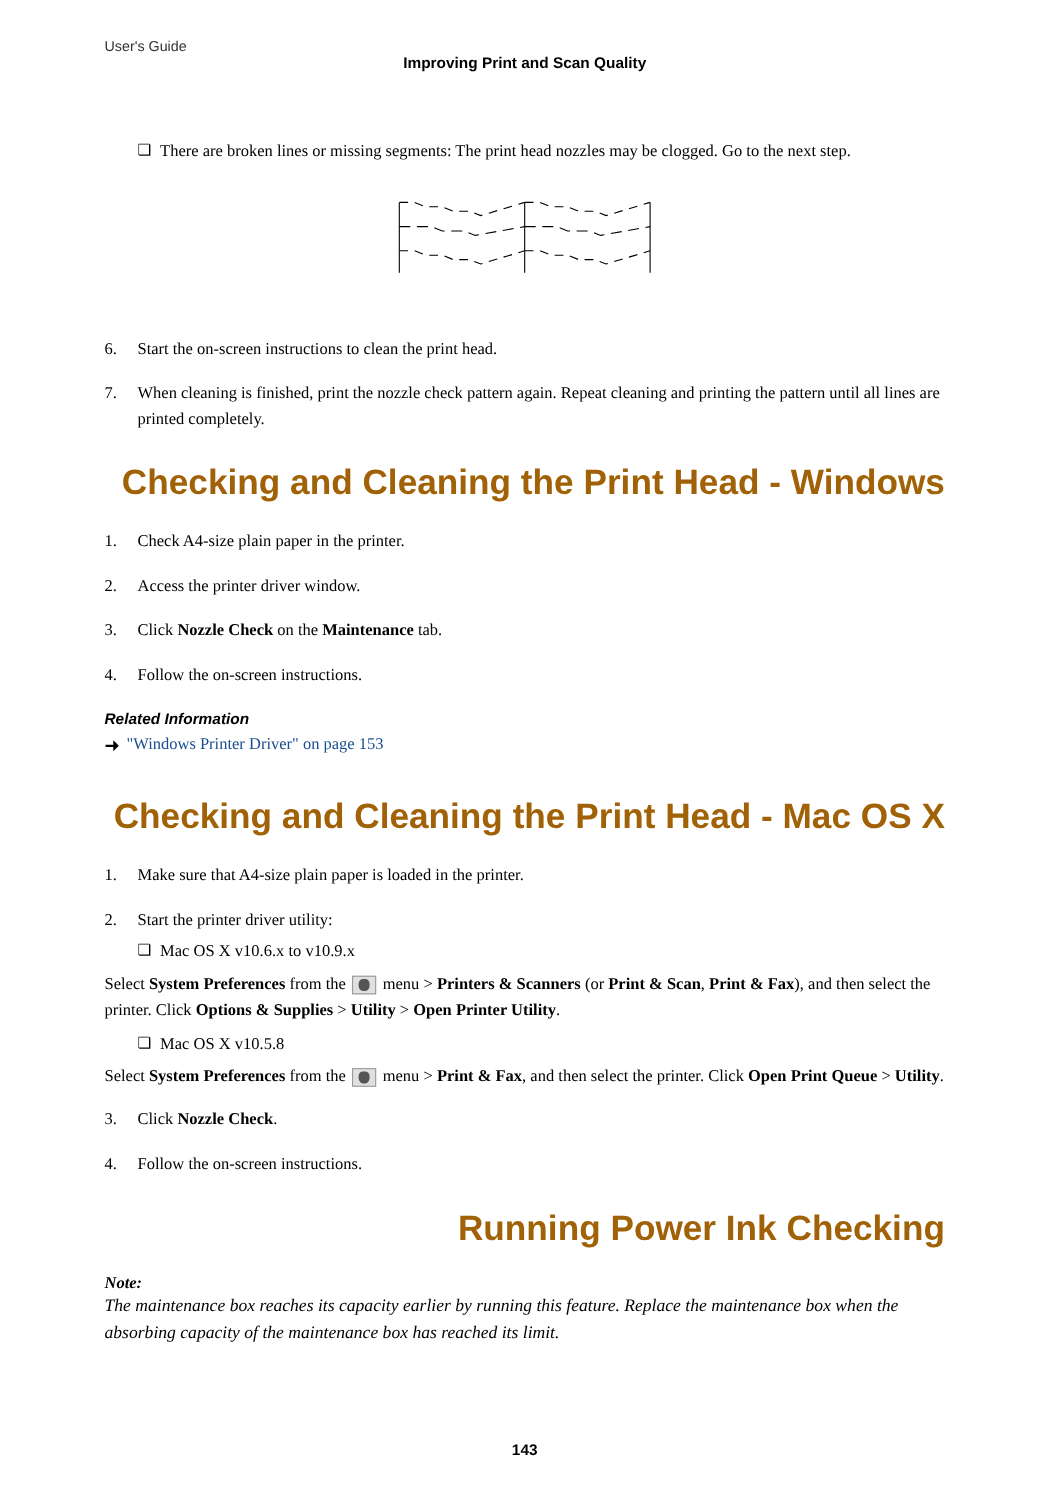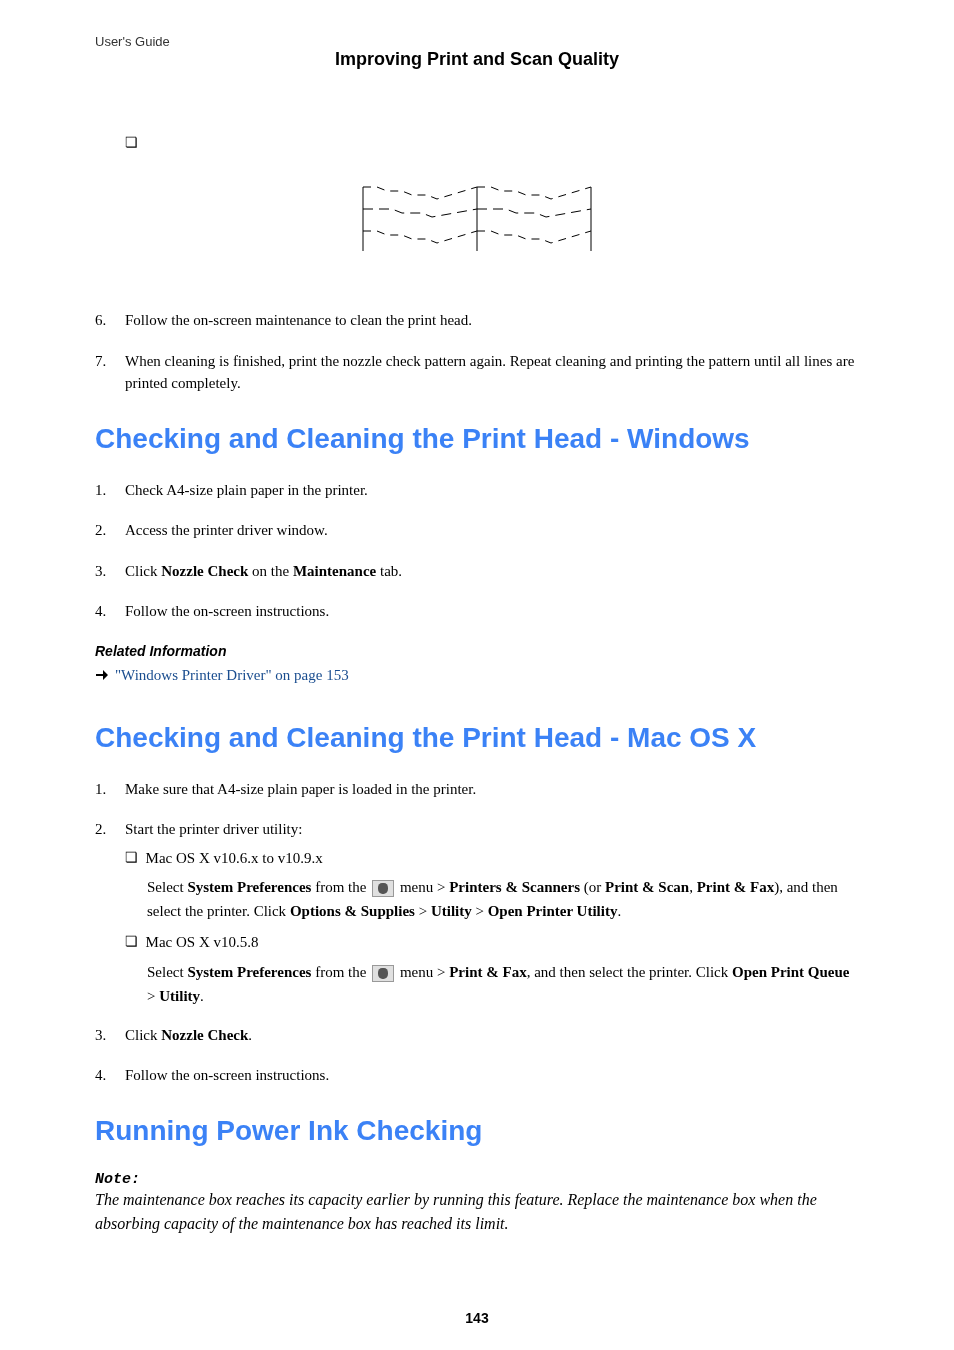--- a/index.html
+++ b/index.html
@@ -17,21 +17,21 @@
       position: relative;
     }
     .guide-label {
       font-family: Arial, Helvetica, sans-serif;
       font-size: 13px;
       color: #333;
     }
     .section-header {
       font-family: Arial, Helvetica, sans-serif;
       font-weight: bold;
-      font-size: 18px;
+      font-size: 14px;
       text-align: center;
       margin-bottom: 62px;
     }
     .bullet-line {
       display: flex;
       margin-left: 30px;
       font-size: 15px;
       line-height: 1.5;
       margin-bottom: 12px;
     }
@@ -55,24 +55,25 @@
     .numbered-item .num {
       width: 30px;
       flex-shrink: 0;
     }
     .numbered-item .text {
       flex: 1;
     }
     .h2 {
       font-family: Arial, Helvetica, sans-serif;
       font-weight: bold;
-      font-size: 28px;
-      color: #3b82f6;
+      font-size: 32px;
+      color: #a16207;
       margin-top: 28px;
       margin-bottom: 24px;
+      text-align: right;
     }
     .related-heading {
       font-family: Arial, Helvetica, sans-serif;
       font-weight: bold;
       font-size: 14px;
       margin-top: 20px;
       margin-bottom: 8px;
       font-style: italic;
     }
     .related-link {
@@ -91,21 +92,20 @@
       display: flex;
       margin-left: 30px;
       font-size: 15px;
       line-height: 1.5;
       margin-top: 4px;
     }
     .sub-bullet .bullet-marker {
       margin-right: 8px;
     }
     .sub-text {
-      margin-left: 52px;
       font-size: 15px;
       line-height: 1.6;
       margin-top: 6px;
       margin-bottom: 8px;
     }
     .apple-icon {
       display: inline-block;
       width: 22px;
       height: 17px;
       background: #e0e0e0;
@@ -121,21 +121,20 @@
       top: 2px;
       width: 10px;
       height: 11px;
       background: #555;
       border-radius: 40% 40% 45% 45%;
     }
     .note-label {
       font-style: italic;
       font-weight: bold;
       font-size: 15px;
-      font-family: Liberation Mono, monospace;
     }
     .note-text {
       font-style: italic;
       font-size: 16px;
       line-height: 1.5;
     }
     .page-num {
       position: absolute;
       bottom: 24px;
       left: 0;
@@ -149,41 +148,42 @@
   </style>
 </head>
 <body>
 
 <div class="guide-label">User's Guide</div>
 
 <div class="section-header">Improving Print and Scan Quality</div>
 
 <div class="bullet-line">
   <span class="bullet-marker">❏</span>
+  <span>There are broken lines or missing segments: The print head nozzles may be clogged. Go to the next step.</span>
 </div>
 
 <div class="nozzle-diagram">
   <svg width="240" height="76" viewBox="0 0 240 76">
     <g stroke="#000" stroke-width="1" fill="none">
       <line x1="6" y1="6" x2="6" y2="70" stroke-dasharray="0"></line>
       <line x1="120" y1="6" x2="120" y2="70" stroke-dasharray="0"></line>
       <line x1="234" y1="6" x2="234" y2="70" stroke-dasharray="0"></line>
       <path d="M6 6 L20 6 L30 10 L45 10 L55 14 L70 14 L80 18 L120 6" stroke-dasharray="8 6"></path>
       <path d="M120 6 L134 6 L144 10 L159 10 L169 14 L184 14 L194 18 L234 6" stroke-dasharray="8 6"></path>
       <path d="M6 28 L35 28 L45 32 L65 32 L75 36 L120 28" stroke-dasharray="10 6"></path>
       <path d="M120 28 L149 28 L159 32 L179 32 L189 36 L234 28" stroke-dasharray="10 6"></path>
       <path d="M6 50 L20 50 L30 54 L45 54 L55 58 L70 58 L80 62 L120 50" stroke-dasharray="8 6"></path>
       <path d="M120 50 L134 50 L144 54 L159 54 L169 58 L184 58 L194 62 L234 50" stroke-dasharray="8 6"></path>
     </g>
   </svg>
 </div>
 
 <div class="numbered-item">
   <span class="num">6.</span>
-  <span class="text">Follow the on-screen maintenance to clean the print head.</span>
+  <span class="text">Start the on-screen instructions to clean the print head.</span>
 </div>
 
 <div class="numbered-item">
   <span class="num">7.</span>
   <span class="text">When cleaning is finished, print the nozzle check pattern again. Repeat cleaning and printing the pattern until all lines are printed completely.</span>
 </div>
 
 <div class="h2">Checking and Cleaning the Print Head - Windows</div>
 
 <div class="numbered-item">

